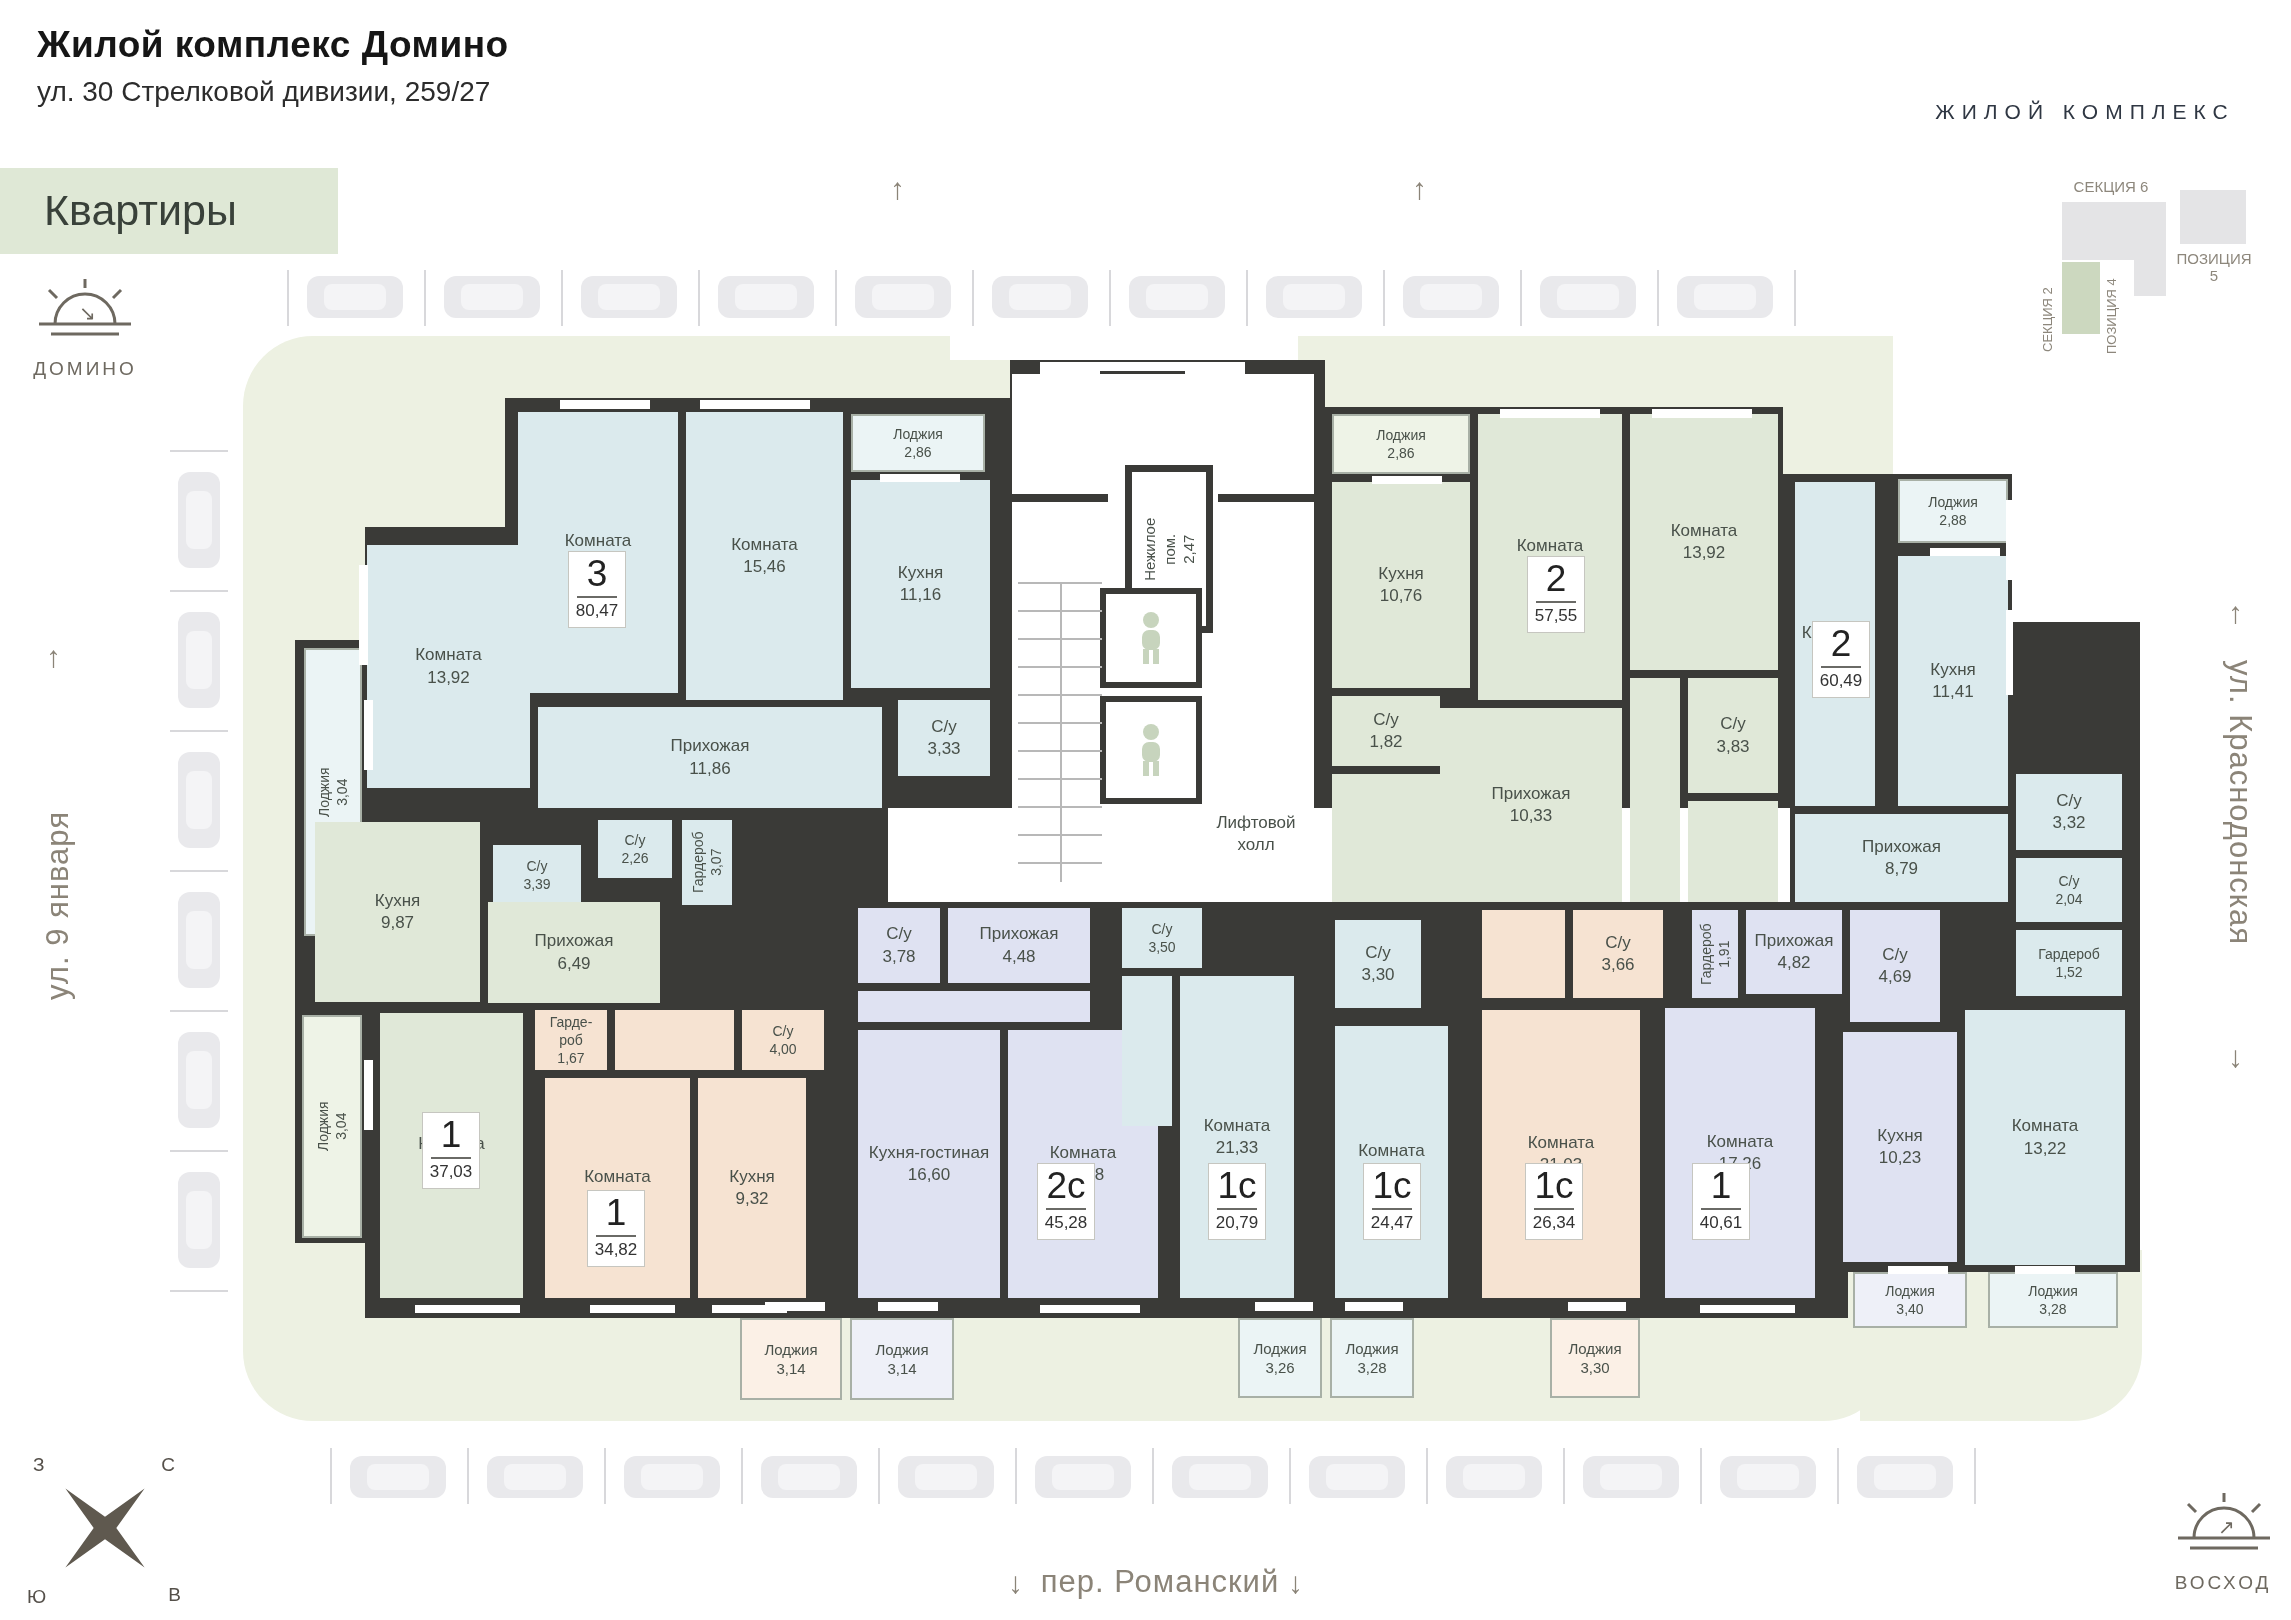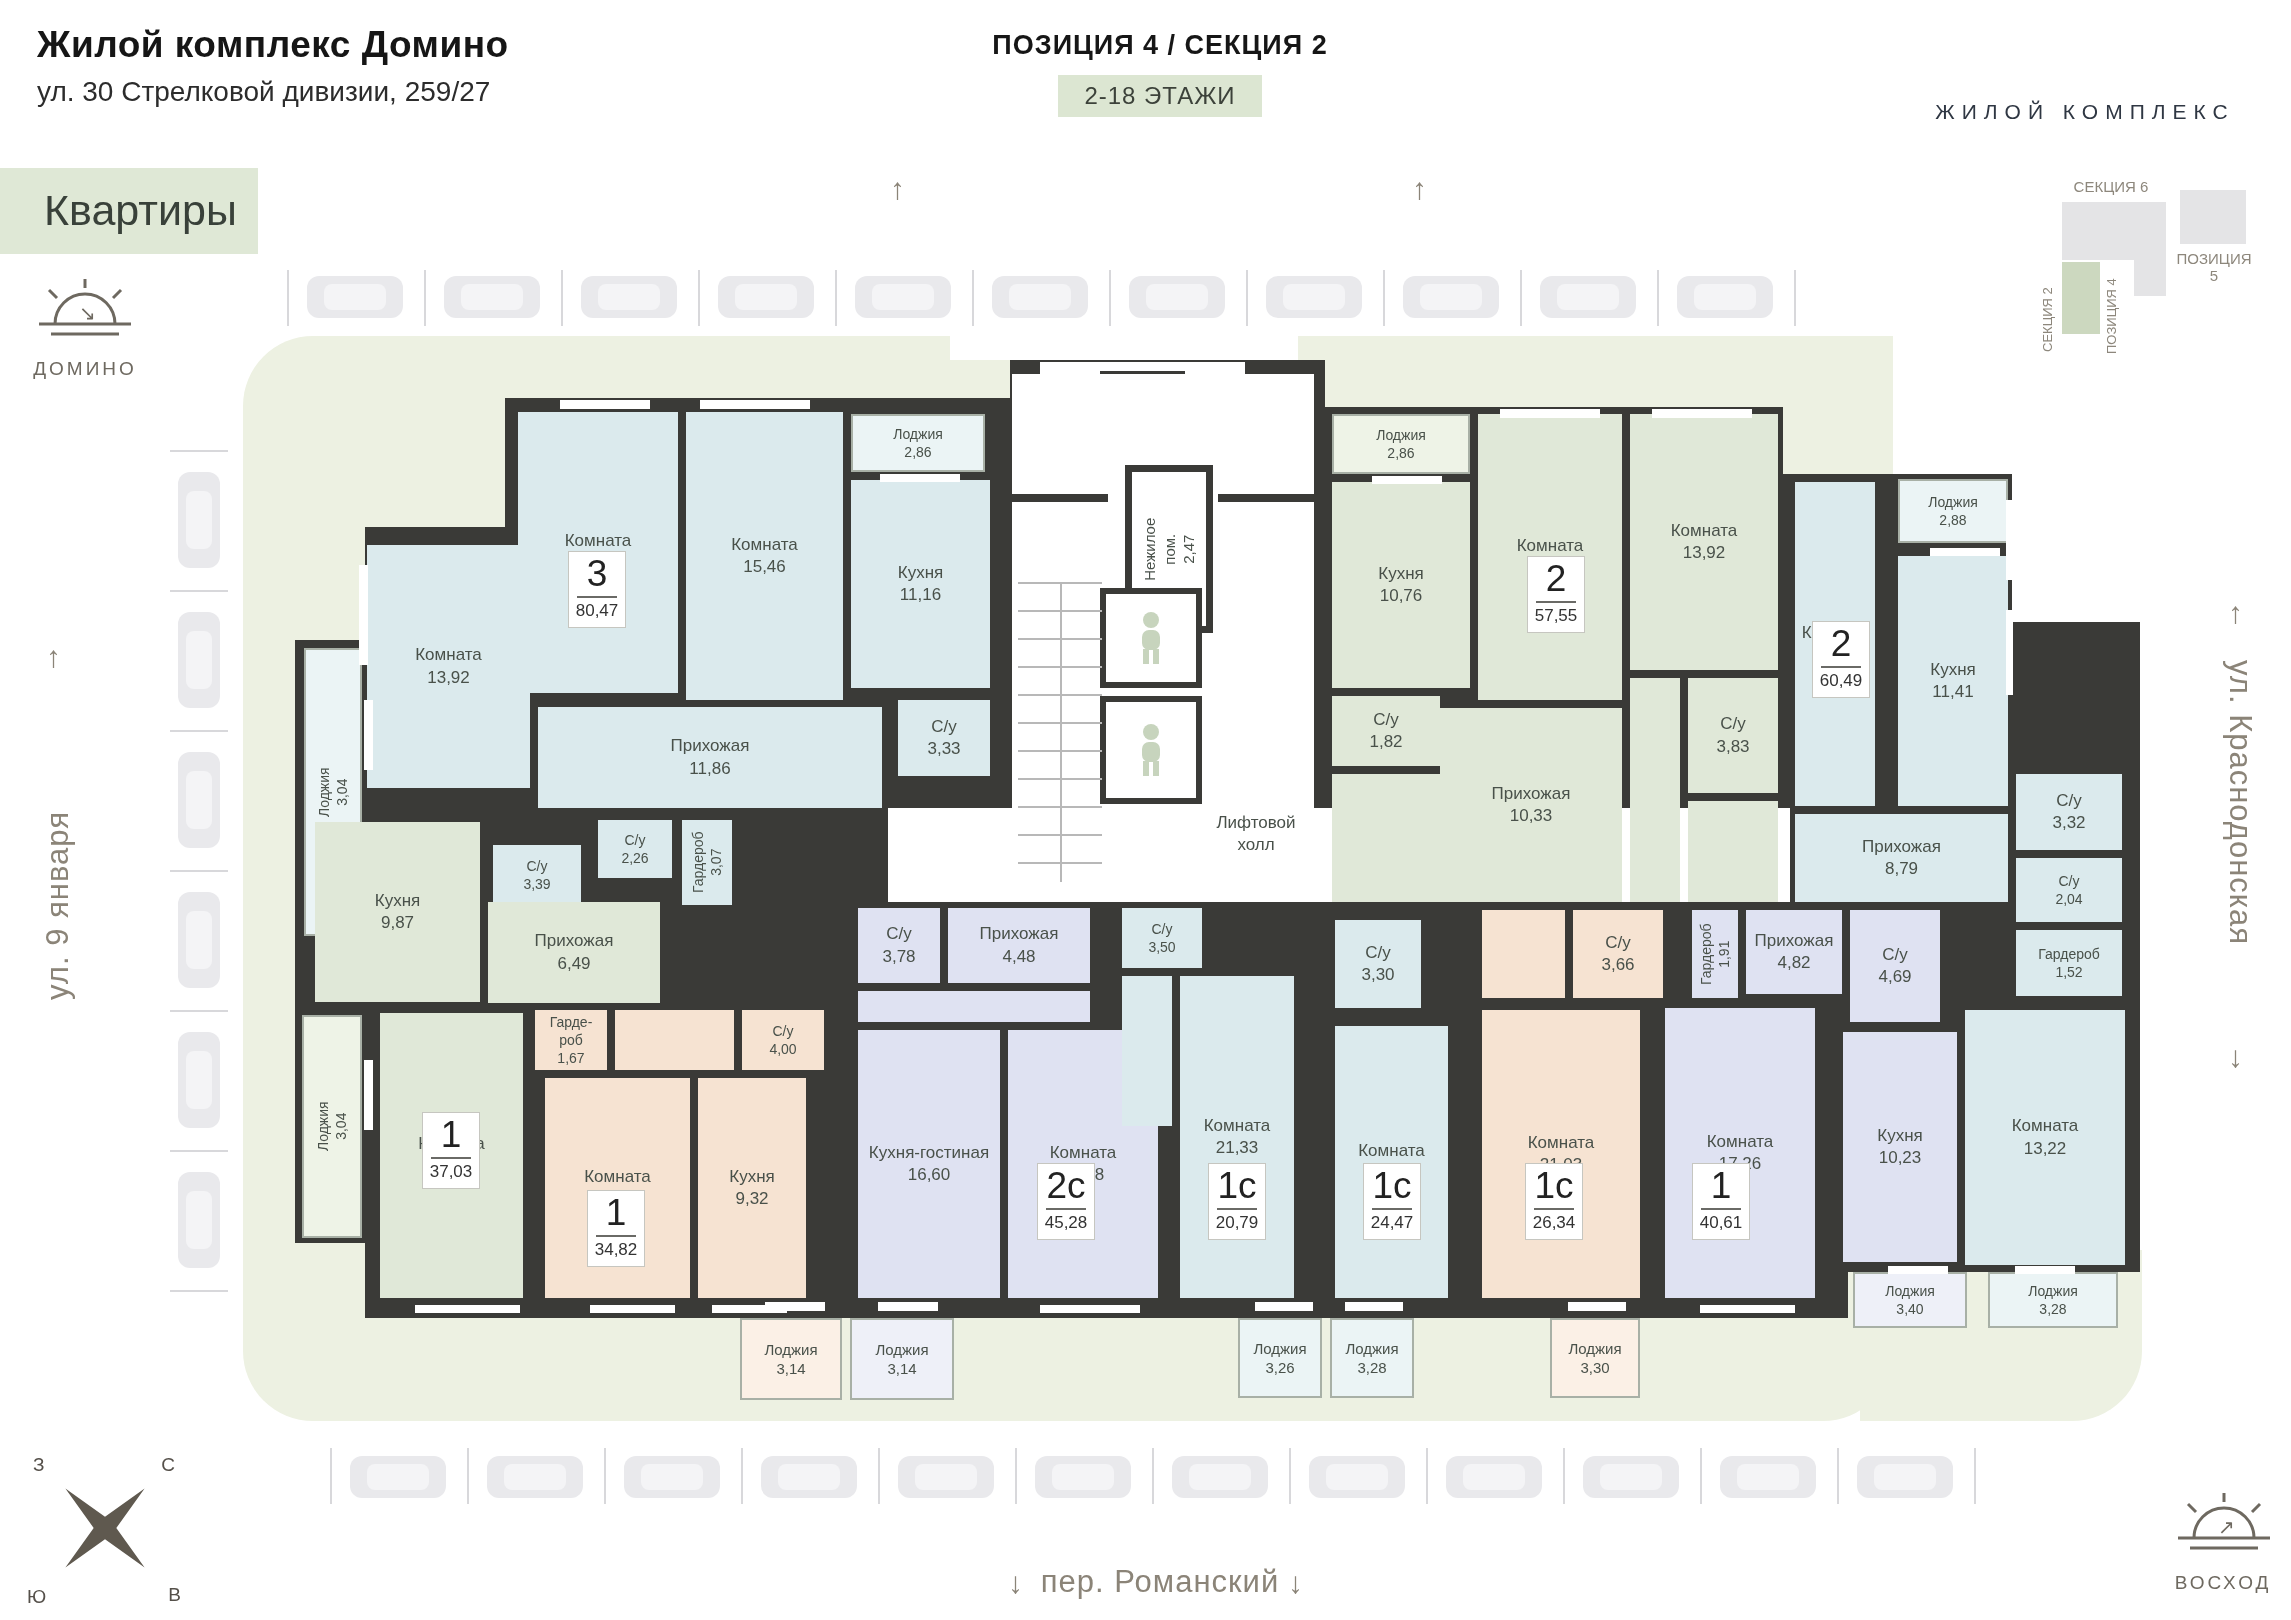--- a/index.html
+++ b/index.html
@@ -10,21 +10,21 @@
   .title{left:37px;top:24px;font-size:37px;font-weight:700;letter-spacing:.5px;}
   .addr{left:37px;top:76px;font-size:28px;color:#2c2c2c;}
   .poswrap{left:860px;top:30px;width:600px;text-align:center;}
   .poslabel{font-size:27px;font-weight:700;letter-spacing:1px;}
   .floors{display:inline-block;margin-top:14px;background:#dce6d2;color:#3c423a;
           font-size:24px;padding:7px 26px;letter-spacing:1px;}
   .logo{left:1905px;top:22px;width:360px;text-align:center;color:#9c4a32;
         font-size:66px;font-weight:700;letter-spacing:3px;}
   .logosub{left:1905px;top:100px;width:360px;text-align:center;color:#2f3743;
         font-size:21px;letter-spacing:7px;}
-  .banner{left:0;top:168px;width:258px;height:86px;background:#dfe8d6;}
+  .banner{left:0;top:168px;width:338px;height:86px;background:#dfe8d6;}
   .banner span{position:absolute;left:44px;top:18px;font-size:43px;color:#39413a;}
   
   .street{position:absolute;color:#8b8478;font-size:31px;letter-spacing:1px;}
   .vtext{writing-mode:vertical-rl;}
   .flip{transform:rotate(180deg);}
   .arr{position:absolute;color:#8b8478;font-size:30px;}
   
   .lawn{background:#edf1e2;}
   .white{background:#fff;}
   .room{position:absolute;display:flex;align-items:center;justify-content:center;
@@ -60,24 +60,20 @@
   .sp-lblv{position:absolute;color:#8d877c;font-size:13px;writing-mode:vertical-rl;transform:rotate(180deg);}
   .cletter{position:absolute;color:#55504a;font-size:19px;}
 </style>
 </head>
 <body>
 
 <div class="canvas">
 
   <div class="abs title">Жилой комплекс Домино</div>
   <div class="abs addr">ул. 30 Стрелковой дивизии, 259/27</div>
-  <div class="abs poswrap">
-    <div class="poslabel">ПОЗИЦИЯ 4 / СЕКЦИЯ 2</div>
-    <div class="floors">2-18 ЭТАЖИ</div>
-  </div>
   <div class="abs logosub">ЖИЛОЙ КОМПЛЕКС</div>
   <div class="abs banner">
     <span>Квартиры</span>
   </div>
 
   <span class="arr" style="left:890px;top:172px;">↑</span>
   <span class="arr" style="left:1412px;top:172px;">↑</span>
 
   <span class="arr" style="left:46px;top:640px;">↑</span>
   <div class="street vtext flip" style="left:40px;top:700px;height:300px;">ул. 9 января</div>

